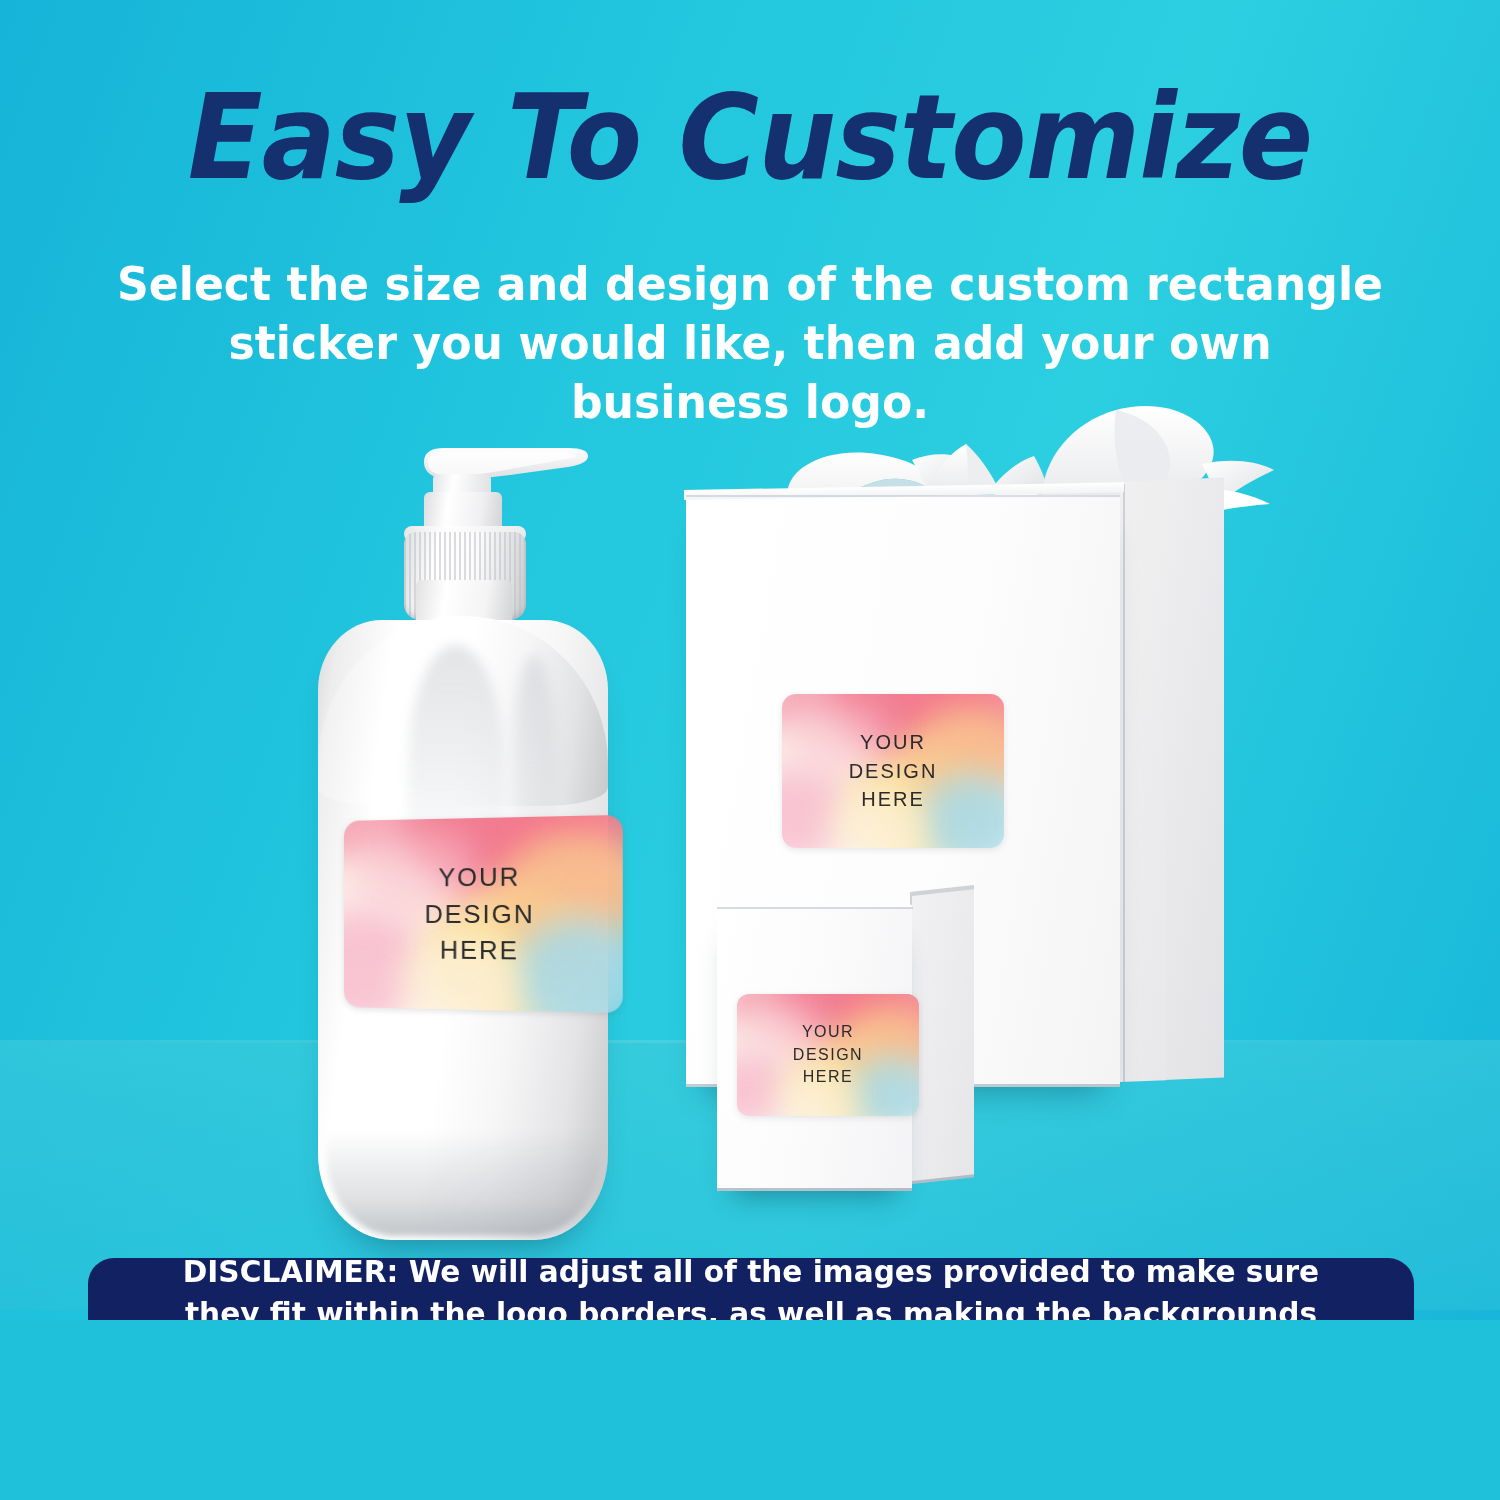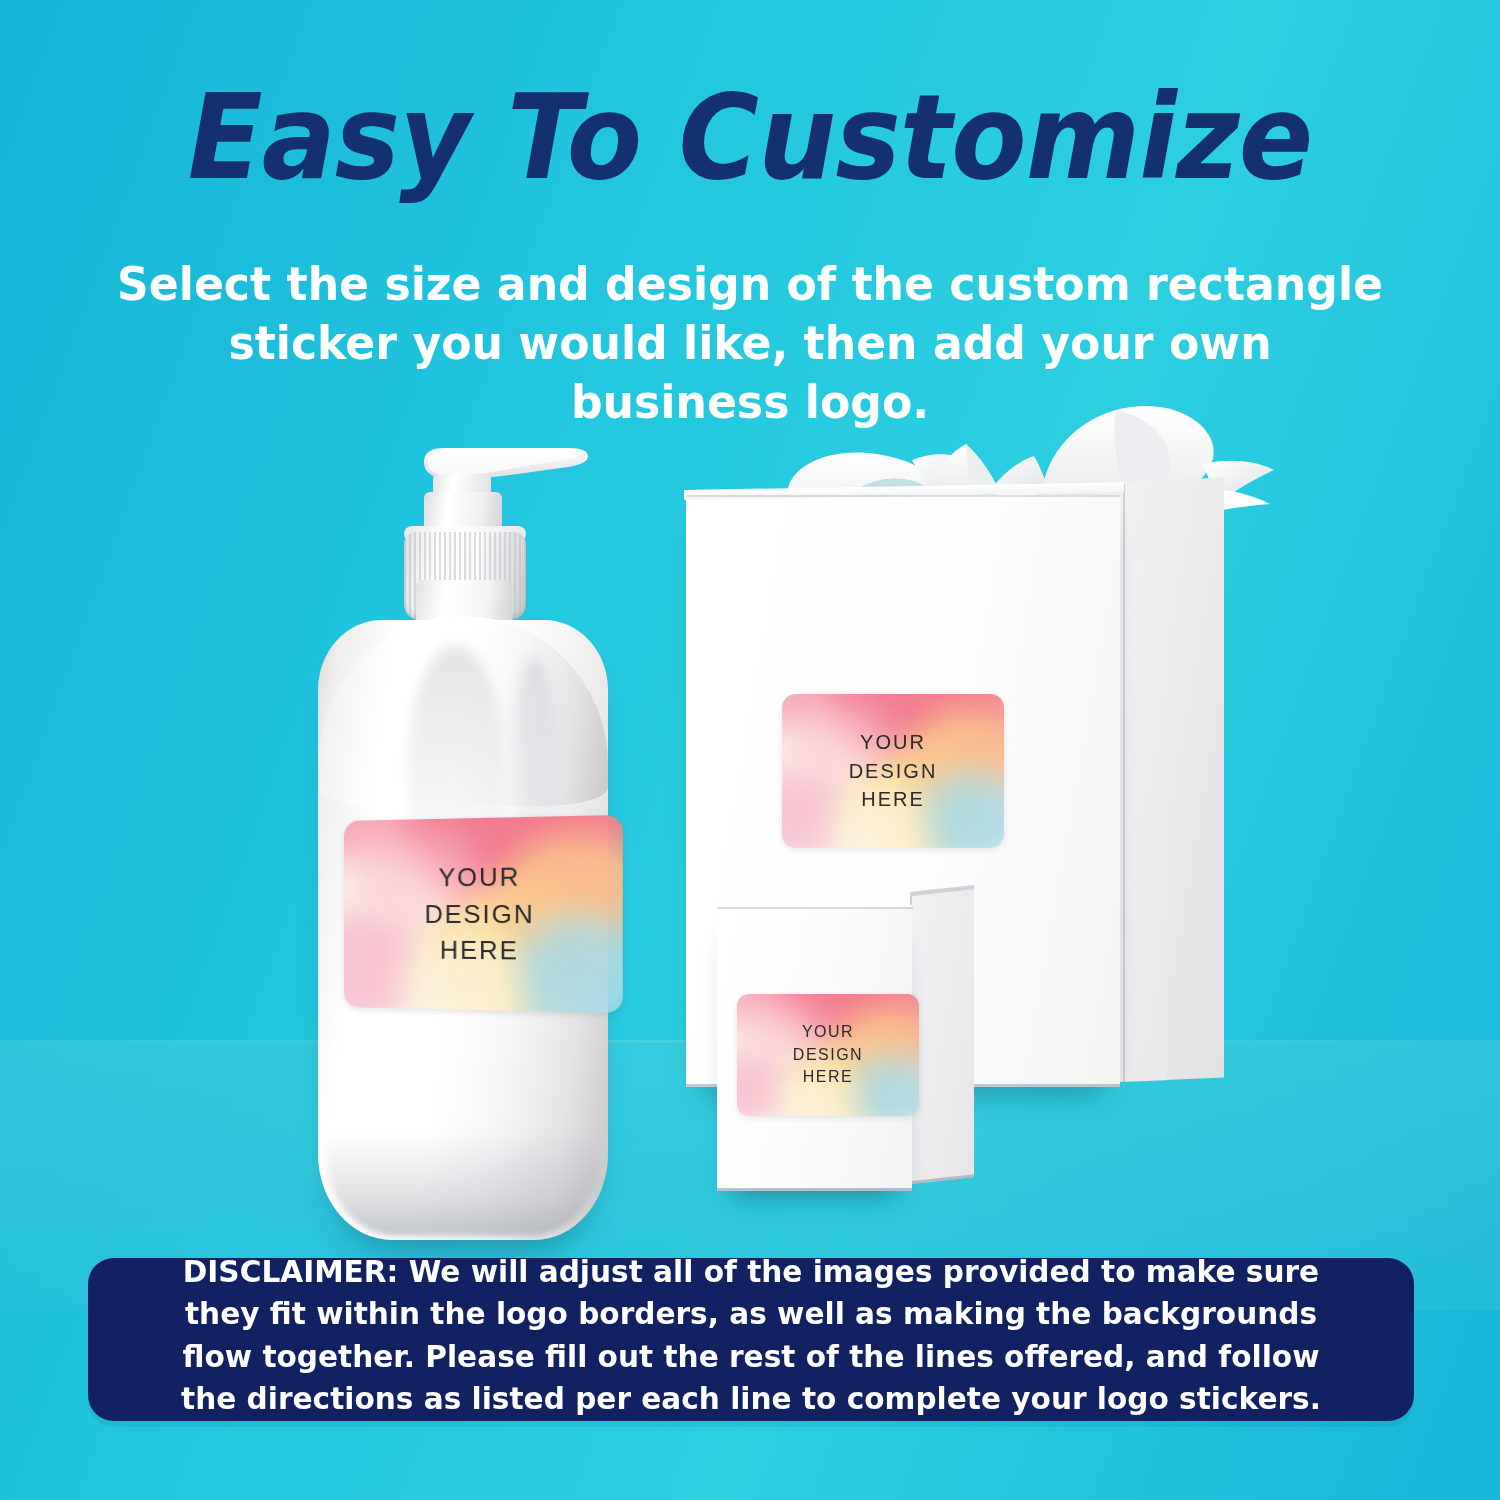--- a/index.html
+++ b/index.html
@@ -6,21 +6,21 @@
   html, body { width:1500px; height:1500px; overflow:hidden; }
   body {
     font-family:"Liberation Sans", sans-serif;
     background:#1fc0da;
     position:relative;
   }
 
   
   #stage {
     position:absolute; inset:0;
-    width:1500px; height:1500px;
+    width:1500px; height:1320px;
     background:
       linear-gradient(110deg, #16b4d8 0%, #22c6de 34%, #2ccfe0 62%, #17b6da 100%);
     overflow:hidden;
   }
   .bg-floor{
     position:absolute; left:0; right:0; top:1040px; height:270px;
     background:linear-gradient(180deg,#3fcbdb 0%, #38c6da 40%, #2cc0d9 100%);
     opacity:.55;
   }
   .bg-floorline{

